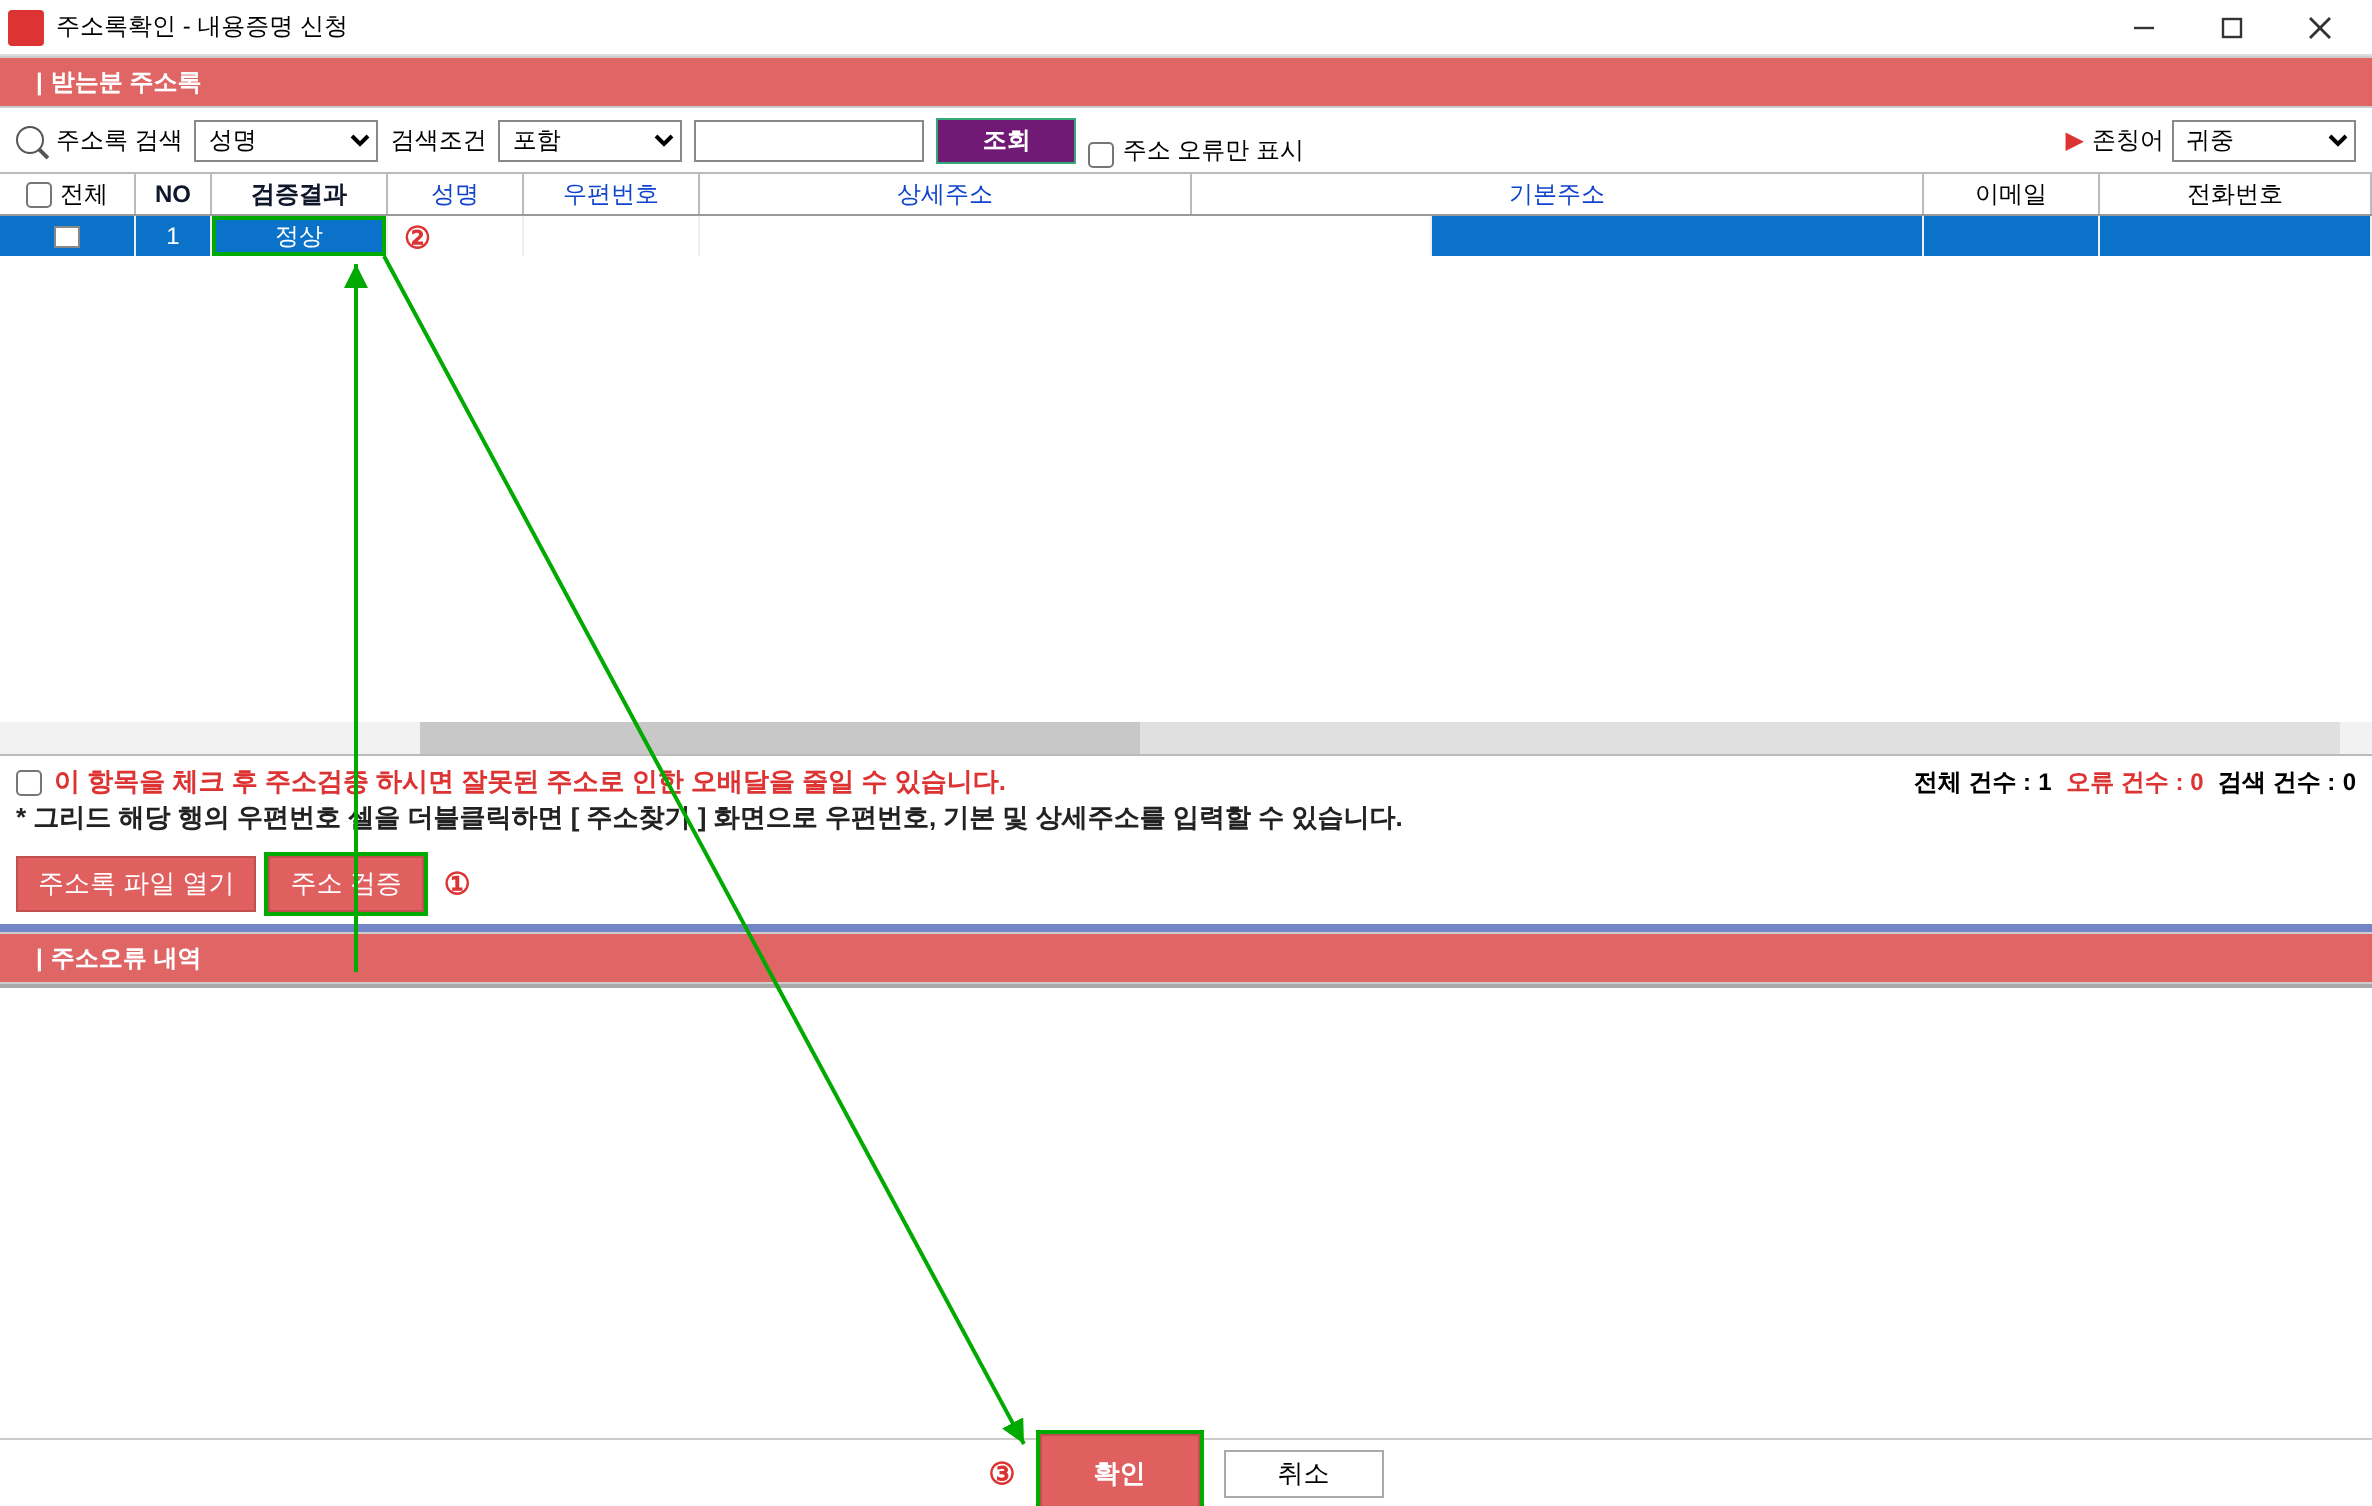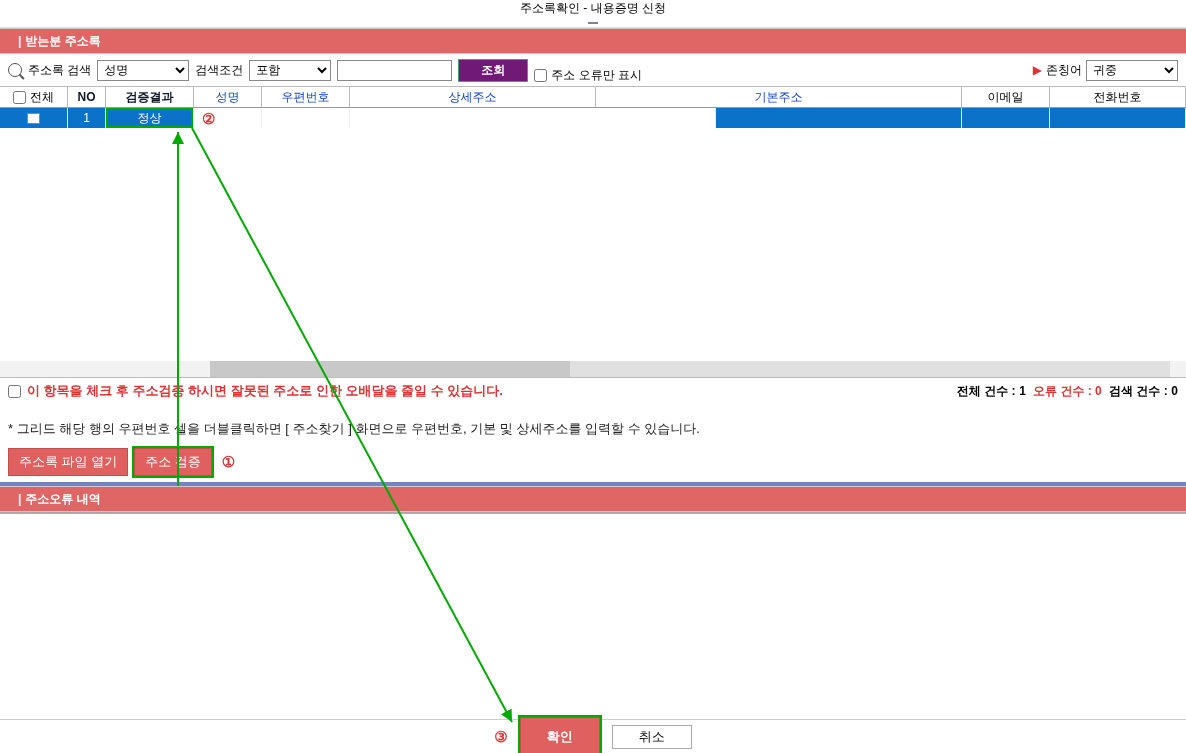--- a/index.html
+++ b/index.html
@@ -1,39 +1,39 @@
 <!DOCTYPE html>
 <html><head>
 <meta charset="utf-8">
 <style>
 * { margin: 0; padding: 0; box-sizing: border-box; font-family: "Malgun Gothic", Arial, sans-serif; font-size: 12px; }
 html, body { width: 1186px; height: 753px; background: #fff; overflow: hidden; }
 
 
-.titlebar { height: 28px; display: flex; align-items: center; padding: 0 4px; background: #fff; border-bottom: 1px solid #ddd; flex-direction: column; }
+.titlebar { height: 28px; display: flex; align-items: center; padding: 0 4px; background: #fff; border-bottom: 1px solid #ddd; }
 .titlebar .app-icon { width: 18px; height: 18px; background: #d33; color: #fff; display: flex; align-items: center; justify-content: center; font-weight: bold; font-size: 11px; border-radius: 2px; margin-right: 6px; }
 .titlebar .title-text { flex: 0 0 auto; }
 .titlebar .spacer { flex: 1; }
 .titlebar .win-btn { width: 44px; height: 28px; display: flex; align-items: center; justify-content: center; }
 
 
 .section-header { background: #e06666; height: 26px; display: flex; align-items: center; padding-left: 18px; color: #fff; font-weight: bold; font-size: 13px; border-top: 1px solid #ccc; border-bottom: 1px solid #ccc; }
 .section-header .pipe { margin-right: 4px; }
 
 
 .searchbar { height: 33px; display: flex; align-items: center; padding: 0 8px; gap: 6px; background: #fff; border-bottom: 1px solid #bbb; }
 .search-icon { width: 14px; height: 14px; border: 1.5px solid #555; border-radius: 50%; position: relative; }
 .search-icon::after { content: ""; position: absolute; width: 6px; height: 1.5px; background: #555; right: -4px; bottom: -1px; transform: rotate(45deg); }
 .searchbar label { font-size: 12px; }
 .searchbar select, .searchbar input[type=text] { height: 21px; border: 1px solid #888; background: #fff; font-size: 12px; padding: 0 2px; }
 .searchbar .sel-sm { width: 92px; }
-.searchbar .sel-md { width: 82px; }
+.searchbar .sel-md { width: 92px; }
 .searchbar .inp { width: 115px; }
 .btn-search { background: #701a75; color: #fff; border: 1px solid #3a7; height: 23px; padding: 0 22px; font-size: 12px; font-weight: bold; cursor: pointer; }
-.chk-label { display: flex; align-items: center; gap: 4px; margin-top: 10px; }
+.chk-label { display: flex; align-items: flex-end; gap: 4px; margin-top: 10px; }
 .searchbar .right-group { margin-left: auto; display: flex; align-items: center; gap: 4px; }
 .red-arrow { color: #d33; font-size: 12px; }
 
 
 .tbl-head { display: flex; background: #fff; border-bottom: 1px solid #999; height: 21px; }
 .th { border-right: 1px solid #bbb; text-align: center; padding: 2px 0; font-size: 12px; display: flex; align-items: center; justify-content: center; }
 .th.red { color: #0f172a; font-weight: bold; }
 .th.blue { color: #14c; }
 
 
@@ -61,21 +61,21 @@
 .hscroll { position: absolute; bottom: 0; left: 0; right: 0; height: 16px; background: #f2f2f2; }
 .hscroll .track { position: absolute; left: 210px; right: 16px; top: 0; bottom: 0; background: #e0e0e0; }
 .hscroll .thumb { position: absolute; left: 210px; width: 360px; top: 0; bottom: 0; background: #c8c8c8; }
 
 
 .info-panel { padding: 4px 8px; background: #fff; }
 .info-panel .line1 { display: flex; align-items: center; }
 .info-panel .red-text { color: #d33; font-weight: bold; font-size: 13px; }
 .info-panel .counts { margin-left: auto; font-size: 13px; font-weight: bold; }
 .info-panel .counts .err { color: #d33; }
-.info-panel .line2 { margin-top: 20px; font-size: 13px; font-weight: normal; color: #222; }
+.info-panel .line2 { margin-top: 0; font-size: 13px; font-weight: bold; color: #222; }
 
 
 .actions { display: flex; align-items: center; padding: 6px 8px; gap: 6px; background: #fff; border-bottom: 4px solid #7385c6; position: relative; }
 .btn-red { background: #e06060; color: #fff; border: 1px solid #c05050; padding: 4px 10px; font-size: 13px; cursor: pointer; }
 .btn-dark { background: #555; color: #fff; border: 1px solid #333; padding: 4px 10px; font-size: 13px; cursor: pointer; }
 .actions .right { margin-left: auto; display: flex; gap: 6px; }
 
 
 .lower-body { height: 140px; background: #fff; border-top: 2px solid #aaa; }
 

